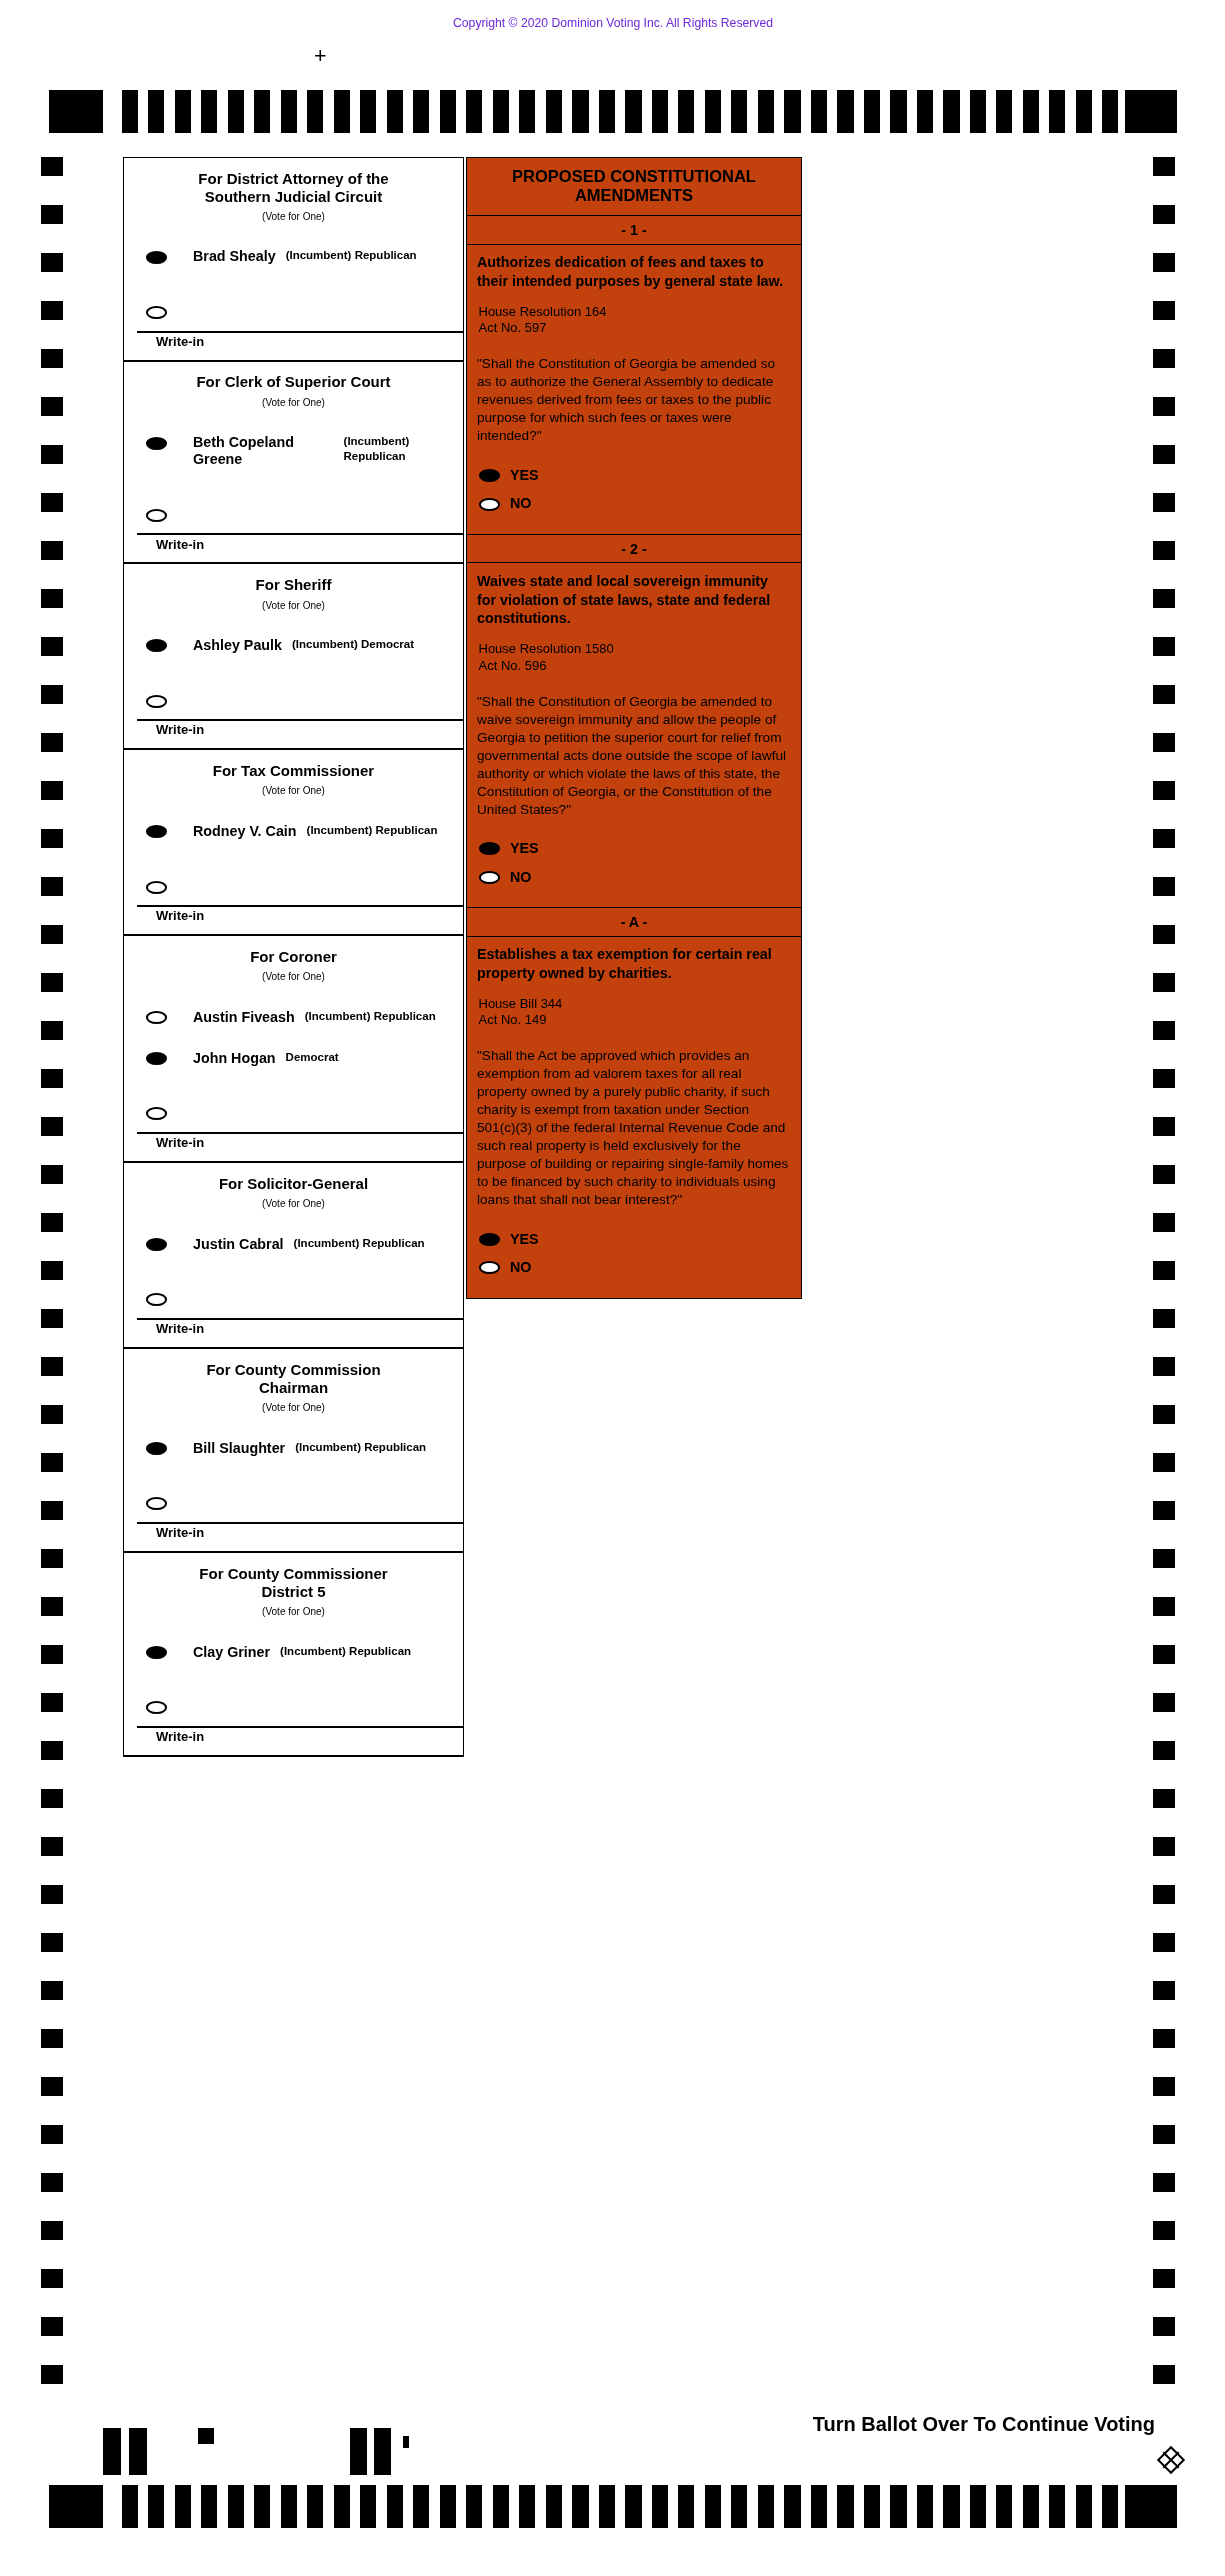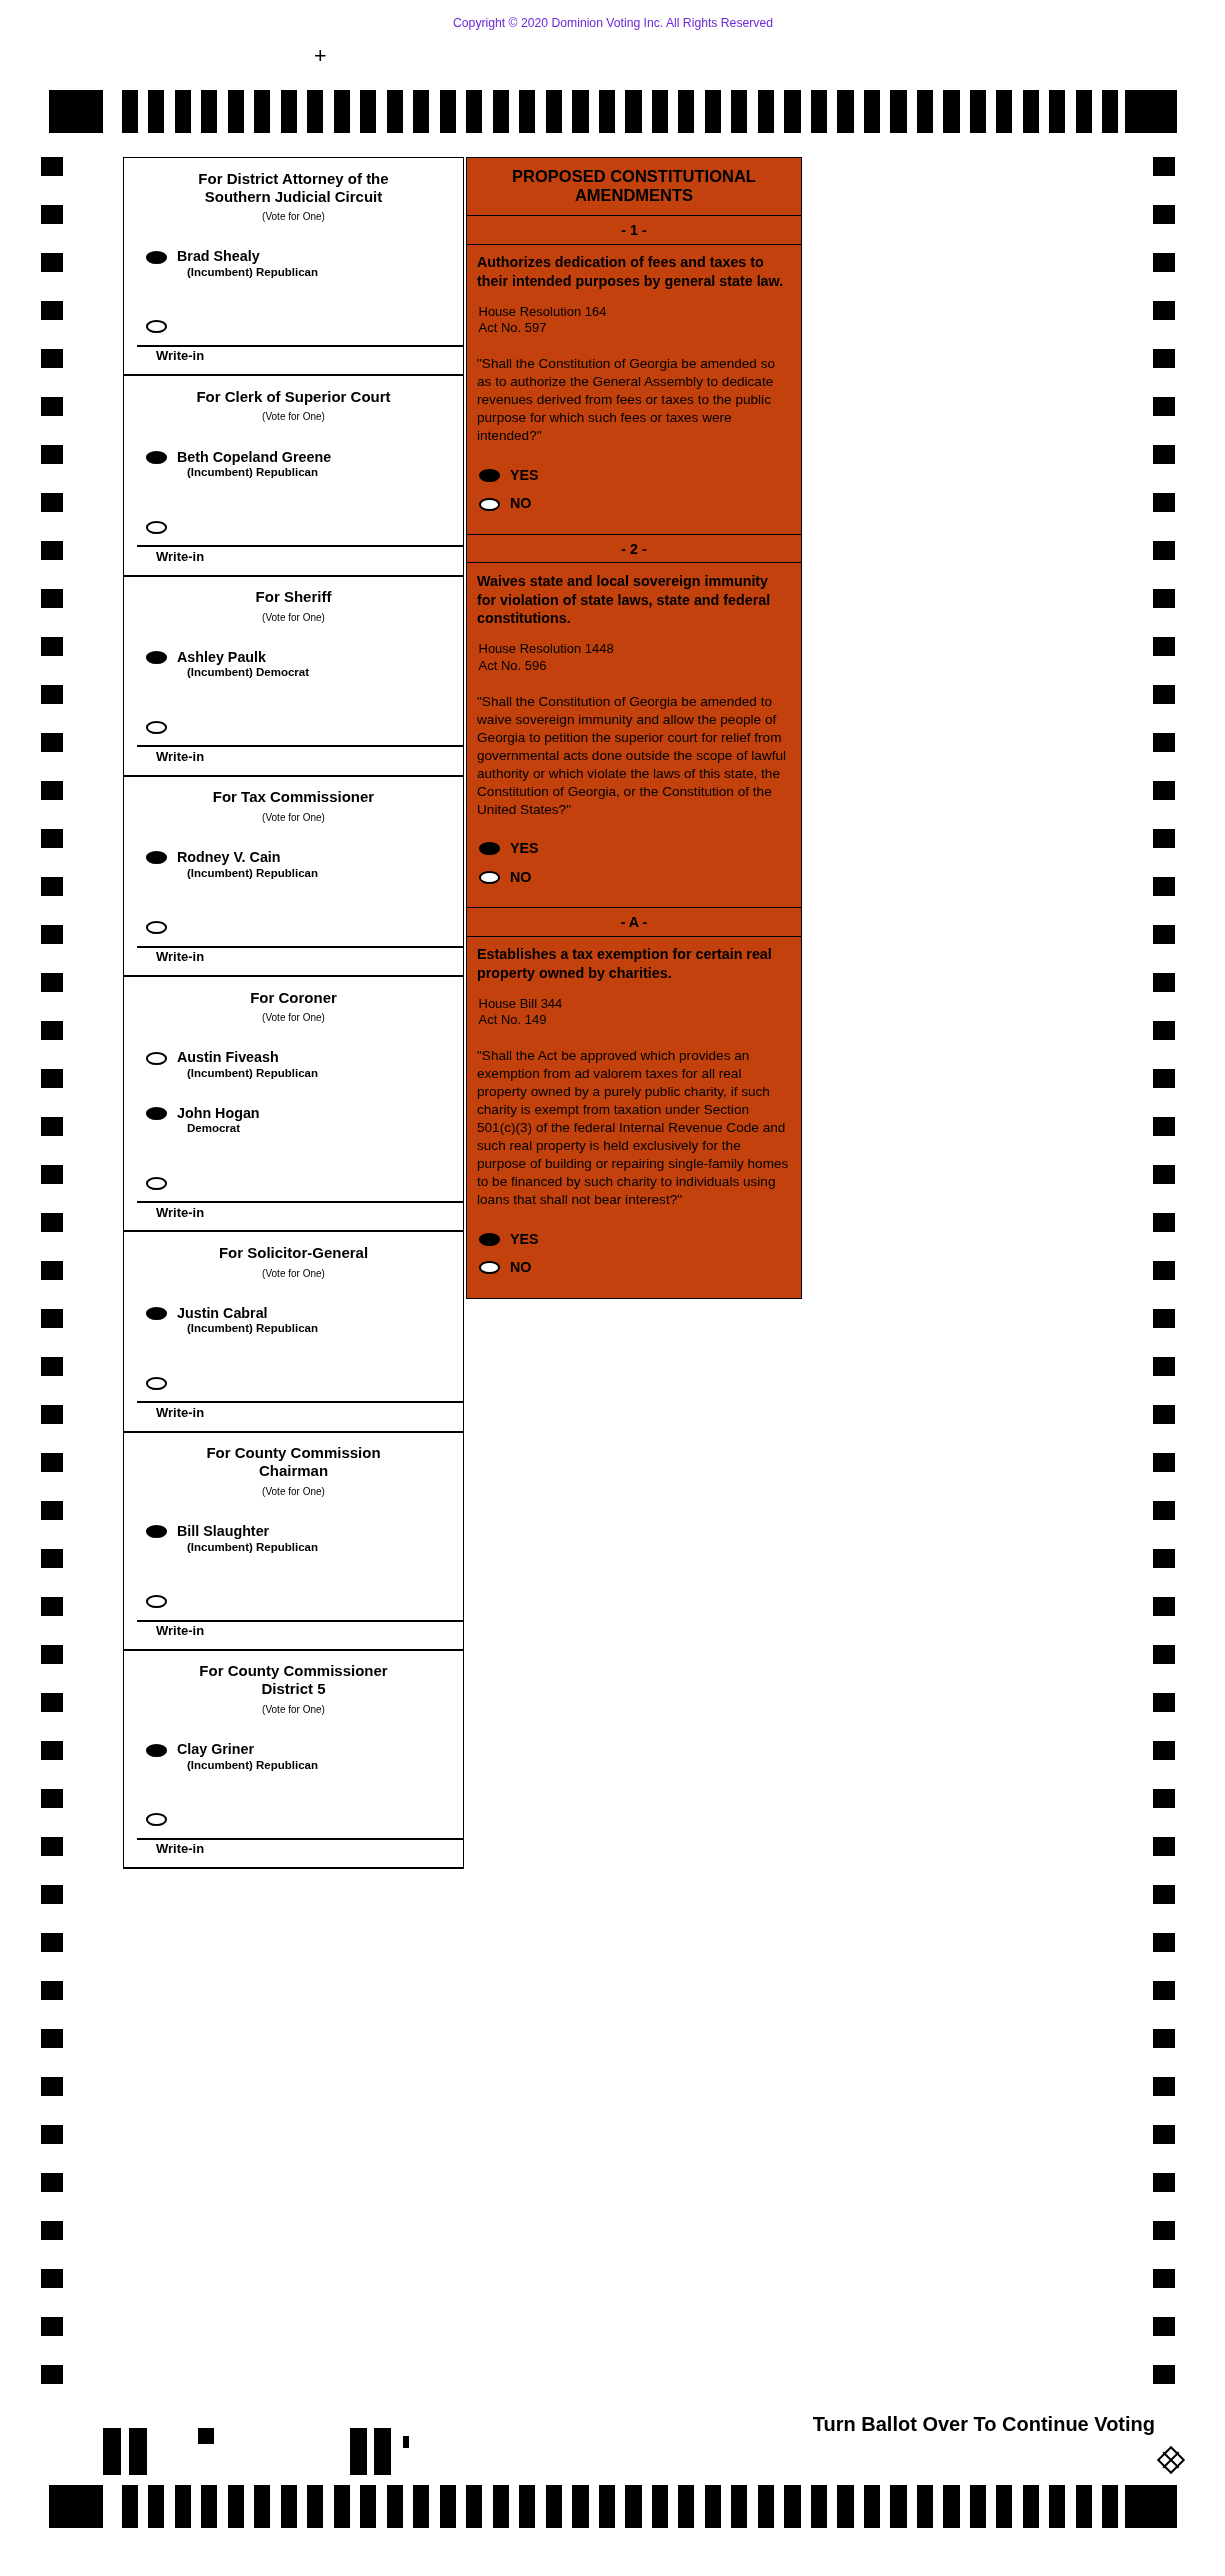--- a/index.html
+++ b/index.html
@@ -80,21 +80,21 @@
   }
   .c-instr{margin-top:3.6px;text-align:center;font-size:10px;line-height:15px;}
   .row{display:flex;align-items:flex-start;}
   .cand{margin-top:24.4px;padding-left:21.5px;}
   .bubble{
     flex:0 0 auto;display:inline-block;width:21.5px;height:13px;
     border:2.2px solid #000;border-radius:50%;margin-top:2.2px;background:#fff;
     box-sizing:border-box;
   }
   .bubble.filled{background:#000;}
-  .ctext{margin-left:10px;display:flex;flex-direction:column;}
+  .ctext{margin-left:26px;display:flex;flex-direction:row;}
   .cname{font-size:14.3px;font-weight:700;line-height:16.5px;}
   .cdetail{font-size:11.5px;font-weight:700;line-height:14.3px;margin-left:10px;}
   .bubble-only{margin-top:39px;padding-left:21.5px;}
   .writein{margin-top:11.5px;}
   .wline{border-top:2.2px solid #000;margin-left:13px;margin-right:0;}
   .wlabel{font-size:13px;font-weight:700;margin-left:32px;padding:1.4px 0 2.9px 0;}
 
   
   .mheader{
     margin:0;padding:8.6px 7.2px 10px 7.2px;
@@ -340,21 +340,21 @@
     <span class="bubble"></span>
     <span class="olabel">NO</span>
   </div>
 </div>
   </section>
 
   <section class="measure">
     <div class="mnum">- 2 -</div>
     <div class="msummary">Waives state and local sovereign immunity for violation of state laws, state and federal constitutions.</div>
     <div class="mrefs">
-              <div>House Resolution 1448</div>
+              <div>House Resolution 1580</div>
               <div>Act No. 596</div>
             </div>
     <div class="mquestion">"Shall the Constitution of Georgia be amended to waive sovereign immunity and allow the people of Georgia to petition the superior court for relief from governmental acts done outside the scope of lawful authority or which violate the laws of this state, the Constitution of Georgia, or the Constitution of the United States?"</div>
     <div class="mopts">
   <div class="row opt">
     <span class="bubble filled"></span>
     <span class="olabel">YES</span>
   </div>
 
   <div class="row opt">

